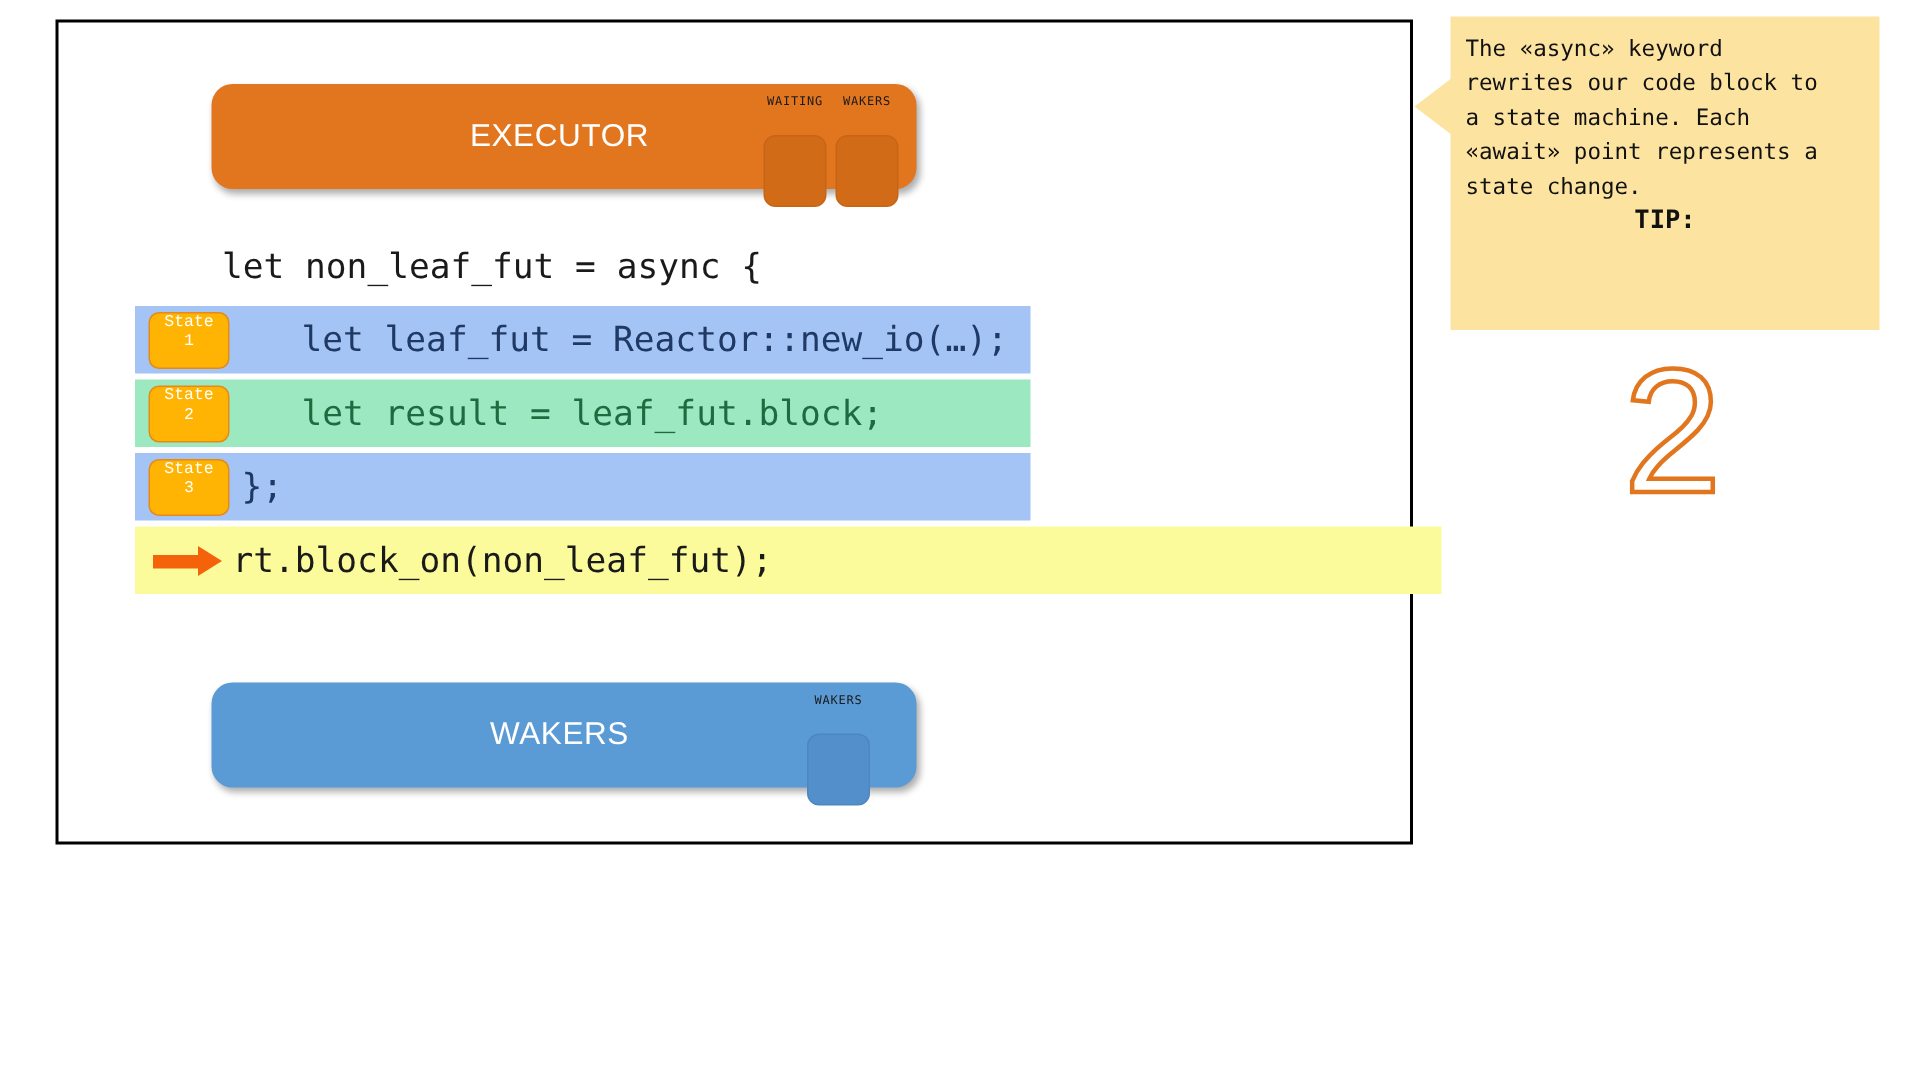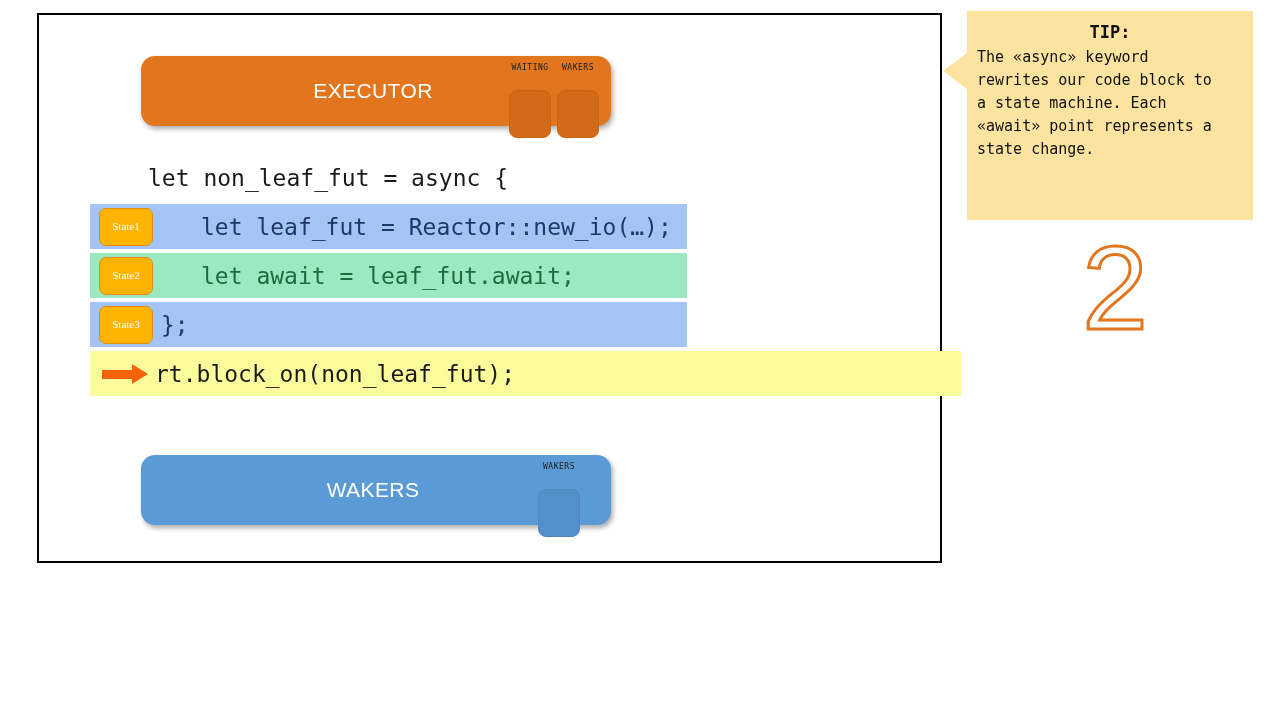--- a/index.html
+++ b/index.html
@@ -120,27 +120,27 @@
   .row-gap { height: 4px; }
 
   .state-badge {
     width: 52px;
     height: 36px;
     margin-left: 9px;
     border-radius: 7px;
     background: #FFB302;
     border: 1px solid #E58A1A;
     color: #ffffff;
-    font-family: Liberation Serif, serif;
+    font-family: Liberation Mono, monospace;
     font-size: 11px;
     line-height: 13px;
     display: flex;
-    flex-direction: row;
+    flex-direction: column;
     align-items: center;
-    justify-content: center;
+    justify-content: flex-start;
     flex: 0 0 auto;
   }
 
   .code-text {
     font-family: "DejaVu Sans Mono", monospace;
     font-size: 23px;
     white-space: pre;
   }
   .code-text.dark   { color: #1a1a1a; }
   .code-text.navy   { color: #1F3864; }
@@ -264,21 +264,21 @@
       <span class="code-text navy indent-code">let leaf_fut = Reactor::new_io(…);</span>
     </div>
 
     <div class="row-gap"></div>
 
     <div class="code-row mint" style="width:597px;">
       <div class="state-badge">
         <span>State</span>
         <span>2</span>
       </div>
-      <span class="code-text green indent-code">let await = leaf_fut.await;</span>
+      <span class="code-text green indent-code">let result = leaf_fut.block;</span>
     </div>
 
     <div class="row-gap"></div>
 
     <div class="code-row blue" style="width:597px;">
       <div class="state-badge">
         <span>State</span>
         <span>3</span>
       </div>
       <span class="code-text navy indent-badge">};</span>
@@ -302,21 +302,21 @@
     <div class="slot">
       <div class="slot-label">WAKERS</div>
       <div class="slot-well"></div>
     </div>
   </div>
 
 </div>
 
 <div id="tip-pointer"></div>
 <div id="tip-callout">
-  <div id="tip-heading">TIP:</div>
   <div id="tip-body">The «async» keyword
 rewrites our code block to
 a state machine. Each
 «await» point represents a
 state change.</div>
+  <div id="tip-heading">TIP:</div>
 </div>
 
 <div id="step-number">2</div>
 
 </body></html>

